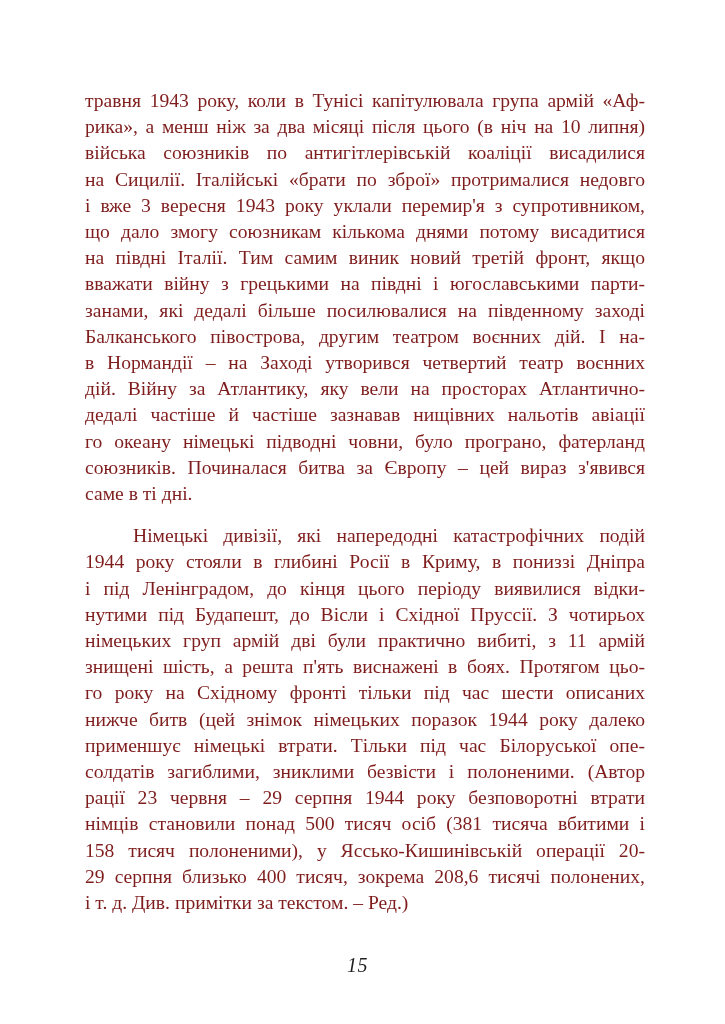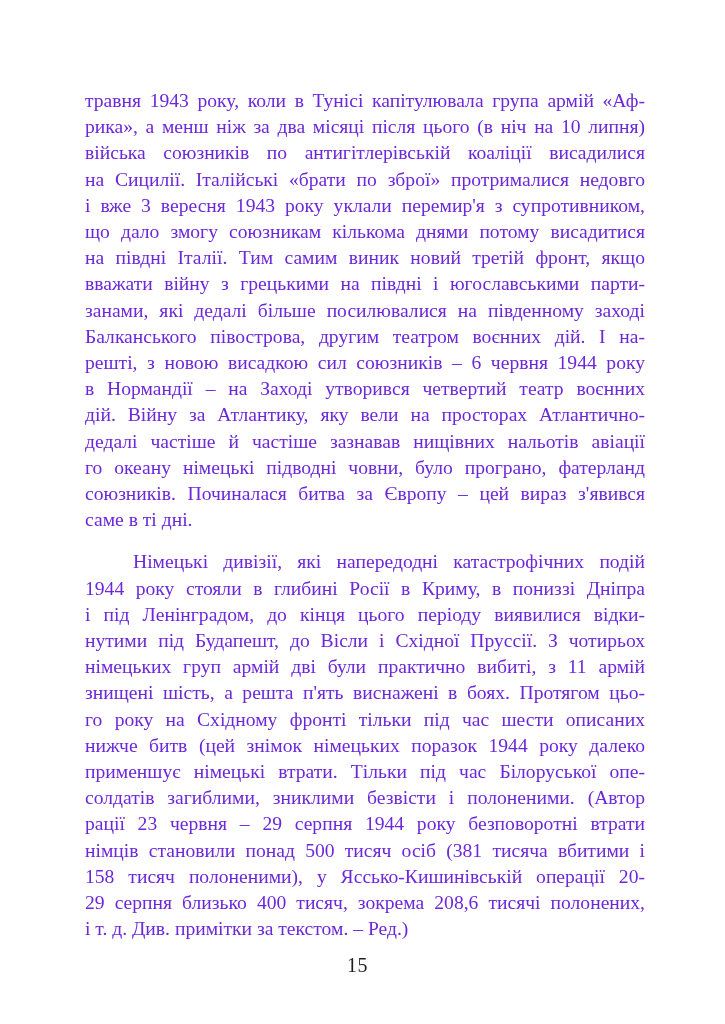--- a/index.html
+++ b/index.html
@@ -26,21 +26,21 @@
   .text-block {
     position: absolute;
     left: 85px;
     top: 88px;
     width: 560px;
   }
   .para {
     margin: 0;
     font-size: 19.6px;
     line-height: 26.2px;
-    color: #6d28d9;
+    color: #7f1d1d;
     text-align: left;
     -webkit-font-smoothing: antialiased;
   }
   .para + .para {
     margin-top: 16px;
   }
   
   .line {
     display: block;
     white-space: pre;
@@ -62,41 +62,41 @@
     position: absolute;
     left: 0;
     top: 952px;
     width: 715px;
     text-align: center;
     font-size: 20px;
     line-height: 26px;
     letter-spacing: 0.5px;
     color: #1d1e20;
     font-family: "Liberation Serif", "DejaVu Serif", serif;
+    font-style: italic;
   }
 </style>
 </head>
 <body>
 
 <div class="page">
 
   <div class="text-block">
 
     <p class="para">
       <span class="line j">травня 1943 року, коли в Тунісі капітулювала група армій «Аф-</span>
       <span class="line j">рика», а менш ніж за два місяці після цього (в ніч на 10 липня)</span>
       <span class="line j">війська союзників по антигітлерівській коаліції висадилися</span>
       <span class="line j">на Сицилії. Італійські «брати по зброї» протрималися недовго</span>
       <span class="line j">і вже 3 вересня 1943 року уклали перемир'я з супротивником,</span>
       <span class="line j">що дало змогу союзникам кількома днями потому висадитися</span>
       <span class="line j">на півдні Італії. Тим самим виник новий третій фронт, якщо</span>
       <span class="line j">вважати війну з грецькими на півдні і югославськими парти-</span>
       <span class="line j">занами, які дедалі більше посилювалися на південному заході</span>
       <span class="line j">Балканського півострова, другим театром воєнних дій. І на-</span>
-      <span class="line j">решті, з новою висадкою сил союзників – 6 червня 1944 року</span>
       <span class="line j">в Нормандії – на Заході утворився четвертий театр воєнних</span>
       <span class="line j">дій. Війну за Атлантику, яку вели на просторах Атлантично-</span>
       <span class="line j">дедалі частіше й частіше зазнавав нищівних нальотів авіації</span>
       <span class="line j">го океану німецькі підводні човни, було програно, фатерланд</span>
       <span class="line j">союзників. Починалася битва за Європу – цей вираз з'явився</span>
       <span class="line last">саме в ті дні.</span>
     </p>
 
     <p class="para">
       <span class="line j indent">Німецькі дивізії, які напередодні катастрофічних подій</span>

